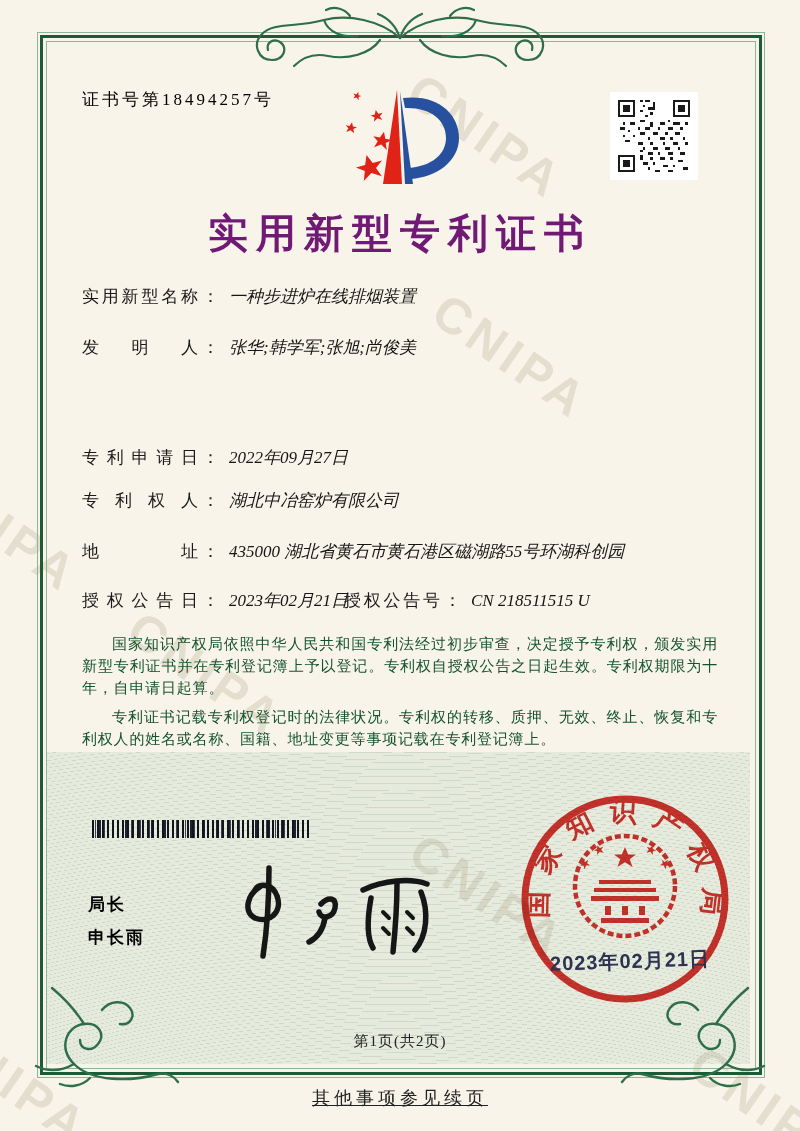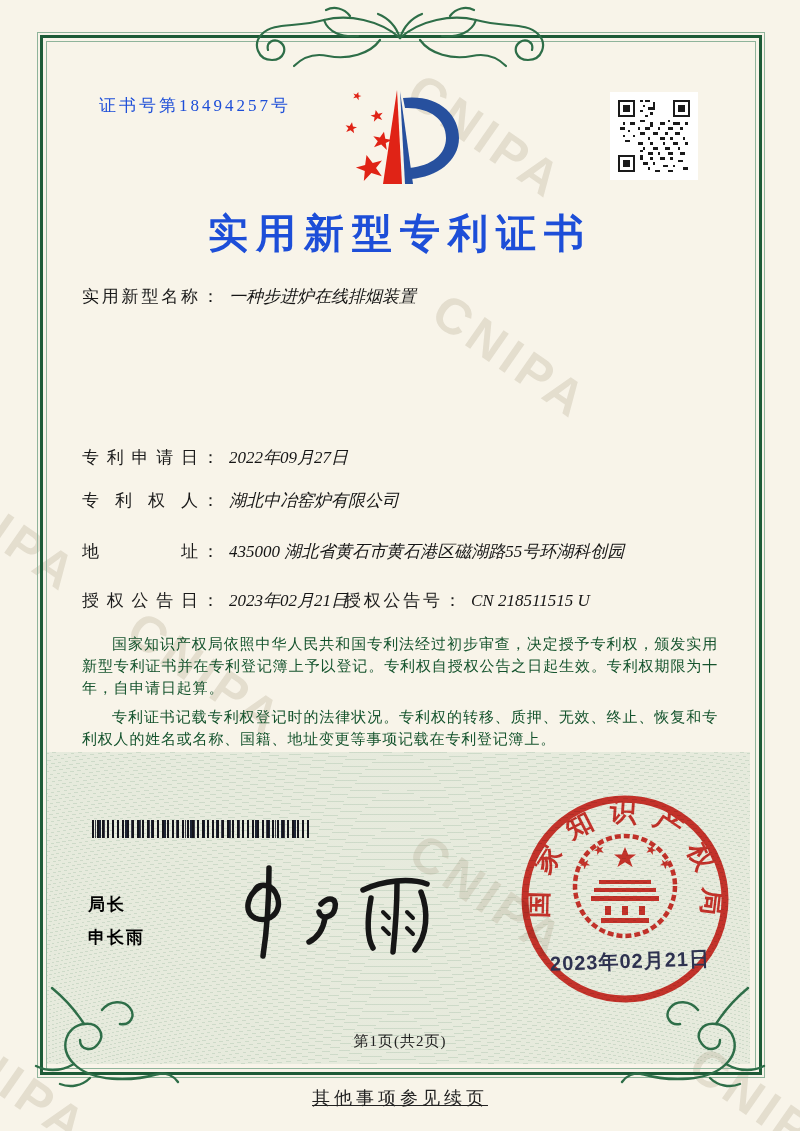--- a/index.html
+++ b/index.html
@@ -20,28 +20,28 @@
 
   
   .frame{position:absolute;left:40px;top:35px;width:716px;height:1034px;z-index:2;
          border:3px solid #1d5b37;pointer-events:none;}
   .frame::before{content:"";position:absolute;inset:-6px;border:1px solid #8fb49b;}
   .frame::after{content:"";position:absolute;inset:3px;border:1px solid #8fb49b;}
 
   .ornament{position:absolute;z-index:2;pointer-events:none;}
   .corner-right{transform:scale(-1,1);}
 
-  .cert-no{position:absolute;left:99px;top:88px;z-index:3;font-size:17px;letter-spacing:3px;color:#1d4ed8;margin-top:6px;}
+  .cert-no{position:absolute;left:82px;top:88px;z-index:3;font-size:17px;letter-spacing:3px;color:#000000;}
 
   .logo{position:absolute;left:333px;top:86px;z-index:3;}
   .qr{position:absolute;left:610px;top:92px;width:88px;height:88px;background:#fff;z-index:3;
       display:flex;align-items:center;justify-content:center;}
 
   .title{position:absolute;left:0;top:206px;width:100%;z-index:3;text-align:center;
-         font-size:40px;font-weight:bold;letter-spacing:8px;color:#1d4ed8;}
+         font-size:40px;font-weight:bold;letter-spacing:8px;color:#701a75;}
 
   .row{position:absolute;left:82px;width:640px;z-index:3;font-size:17px;white-space:nowrap;}
   .flabel{display:inline-block;width:116px;text-align:justify;text-align-last:justify;
           vertical-align:top;color:#1a1a1a;}
   .colon{margin:0 10px 0 4px;}
   .fvalue{color:#151515;font-style:italic;}
   .pair2{position:absolute;left:262px;top:0;}
   .pair2 .flabel{width:96px;}
 
   .para{position:absolute;left:82px;width:636px;z-index:3;font-size:15px;line-height:22px;
@@ -148,20 +148,23 @@
                  M10 25h2v1h-2z M14 25h1v1h-1z M18 26h2v1h-2z M22 26h1v1h-1z M12 27h1v1h-1z
                  M15 28h2v1h-2z M20 28h2v1h-2z M26 27h2v1h-2z"></path>
       </g>
     </svg>
   </div>
 
   <div class="title">实用新型专利证书</div>
 
   <div class="row" style="top:285px;">
     <span class="flabel">实用新型名称</span><span class="colon">：</span><span class="fvalue">一种步进炉在线排烟装置</span>
+  </div>
+  <div class="row" style="top:336px;">
+    <span class="flabel">发明人</span><span class="colon">：</span><span class="fvalue">张华;韩学军;张旭;尚俊美</span>
   </div>
   <div class="row" style="top:438px;margin-top:8px;">
     <span class="flabel">专利申请日</span><span class="colon">：</span><span class="fvalue">2022年09月27日</span>
   </div>
   <div class="row" style="top:489px;">
     <span class="flabel">专利权人</span><span class="colon">：</span><span class="fvalue">湖北中冶窑炉有限公司</span>
   </div>
   <div class="row" style="top:540px;">
     <span class="flabel">地址</span><span class="colon">：</span><span class="fvalue">435000 湖北省黄石市黄石港区磁湖路55号环湖科创园</span>
   </div>

